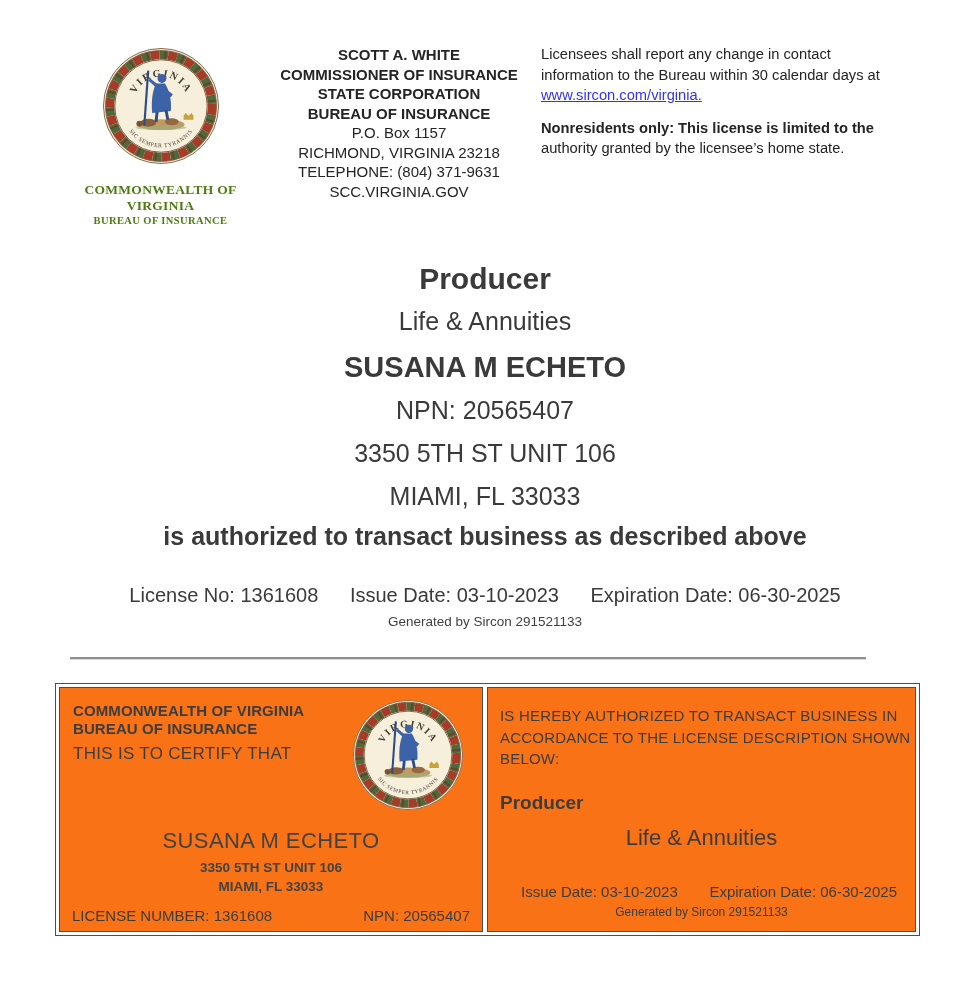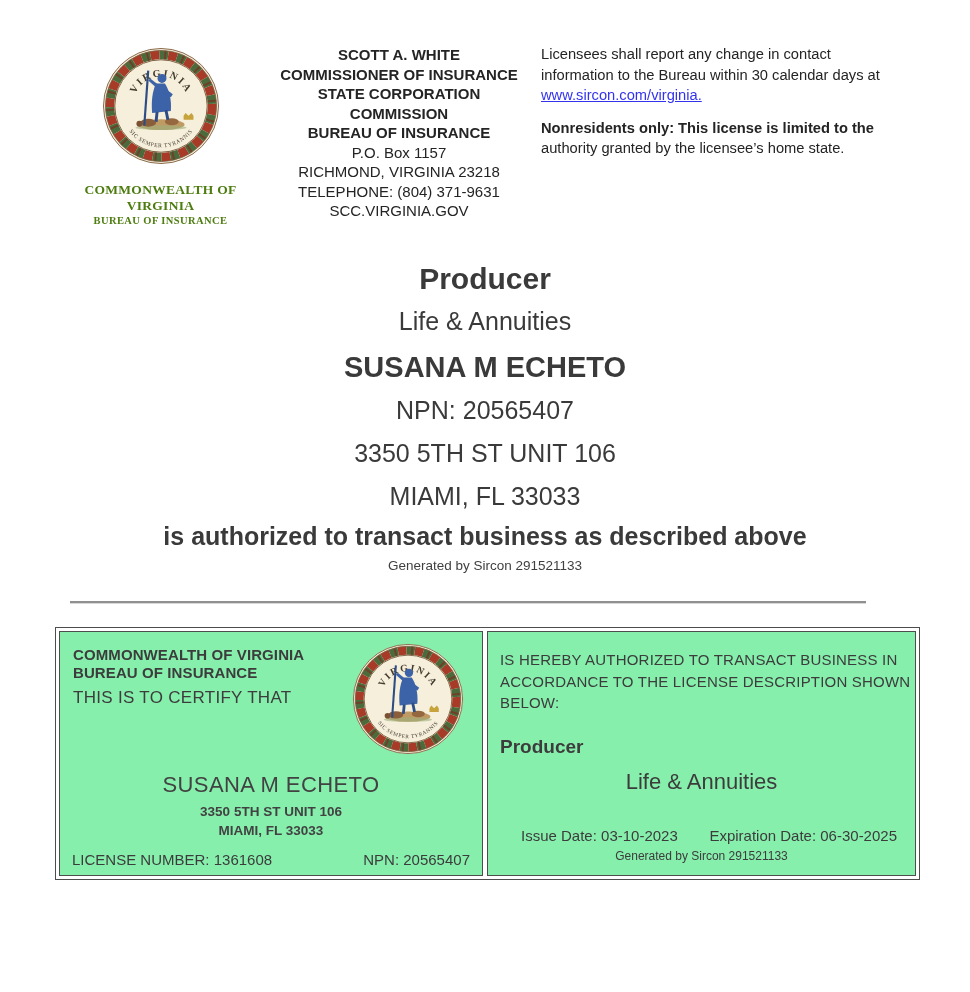--- a/index.html
+++ b/index.html
@@ -37,21 +37,21 @@
   .lb-license-line { margin-top:32px; font-size:20px; line-height:24px; }
   .lb-license-line span { display:inline-block; margin:0 13px; }
   .lb-generated { margin-top:7px; font-size:13.5px; line-height:16px; color:#3f3f3f; }
 
   .divider { height:3px; background:#909090; border-bottom:1px solid #d8d8d8;
              margin:27px 104px 0 70px; }
 
   
   .cards-outer { margin:23px 0 0 55px; width:865px; height:253px;
                  border:1px solid #4d4d4d; padding:3px; display:flex; gap:4px; }
-  .card { position:relative; border:1px solid #4d4d4d; height:245px; background:#86efac; }
+  .card { position:relative; border:1px solid #4d4d4d; height:245px; background:#f97316; }
   .card-left { width:424px; }
   .card-right { flex:1; }
 
   .cl-head { position:absolute; top:14px; left:13px; }
   .cl-org  { font-size:15px; font-weight:bold; line-height:17.5px; letter-spacing:.1px; }
   .cl-certify { font-size:17px; line-height:21px; margin-top:6px; letter-spacing:.3px; }
   .card-seal { position:absolute; top:11px; right:18px; width:112px; height:112px; }
   .cl-name-block { position:absolute; top:140px; left:0; right:0; text-align:center; color:#424242; }
   .cl-name { font-size:22px; line-height:25px; letter-spacing:.4px; }
   .cl-addr { font-size:13.5px; font-weight:bold; line-height:19px; margin-top:5px; }
@@ -118,21 +118,20 @@
         <div class="cap-l1">COMMONWEALTH OF</div>
         <div class="cap-l2">VIRGINIA</div>
         <div class="cap-l3">BUREAU OF INSURANCE</div>
       </div>
     </div>
 
     <div class="office-col">
       <div class="b">SCOTT A. WHITE</div>
       <div class="b">COMMISSIONER OF INSURANCE</div>
       <div class="b">STATE CORPORATION</div>
-      <div class="b">COMMISSION</div>
       <div class="b">BUREAU OF INSURANCE</div>
       <div>P.O. Box 1157</div>
       <div>RICHMOND, VIRGINIA 23218</div>
       <div>TELEPHONE: (804) 371-9631</div>
       <div>SCC.VIRGINIA.GOV</div>
     </div>
 
     <div class="notice-col">
       <div>Licensees shall report any change in contact</div>
       <div>information to the Bureau within 30 calendar days at</div>
@@ -143,20 +142,25 @@
   </div>
 
   <div class="license-body">
     <div class="lb-type">Producer</div>
     <div class="lb-qual">Life &amp; Annuities</div>
     <div class="lb-name">SUSANA M ECHETO</div>
     <div class="lb-npn">NPN: 20565407</div>
     <div class="lb-addr">3350 5TH ST UNIT 106</div>
     <div class="lb-city">MIAMI, FL 33033</div>
     <div class="lb-auth">is authorized to transact business as described above</div>
+    <div class="lb-license-line">
+      <span>License No: 1361608</span>
+      <span>Issue Date: 03-10-2023</span>
+      <span>Expiration Date: 06-30-2025</span>
+    </div>
     <div class="lb-generated">Generated by Sircon 291521133</div>
   </div>
 
   <div class="divider"></div>
 
   <div class="cards-outer">
 
     <div class="card card-left">
       <div class="cl-head">
         <div class="cl-org">COMMONWEALTH OF VIRGINIA</div>

